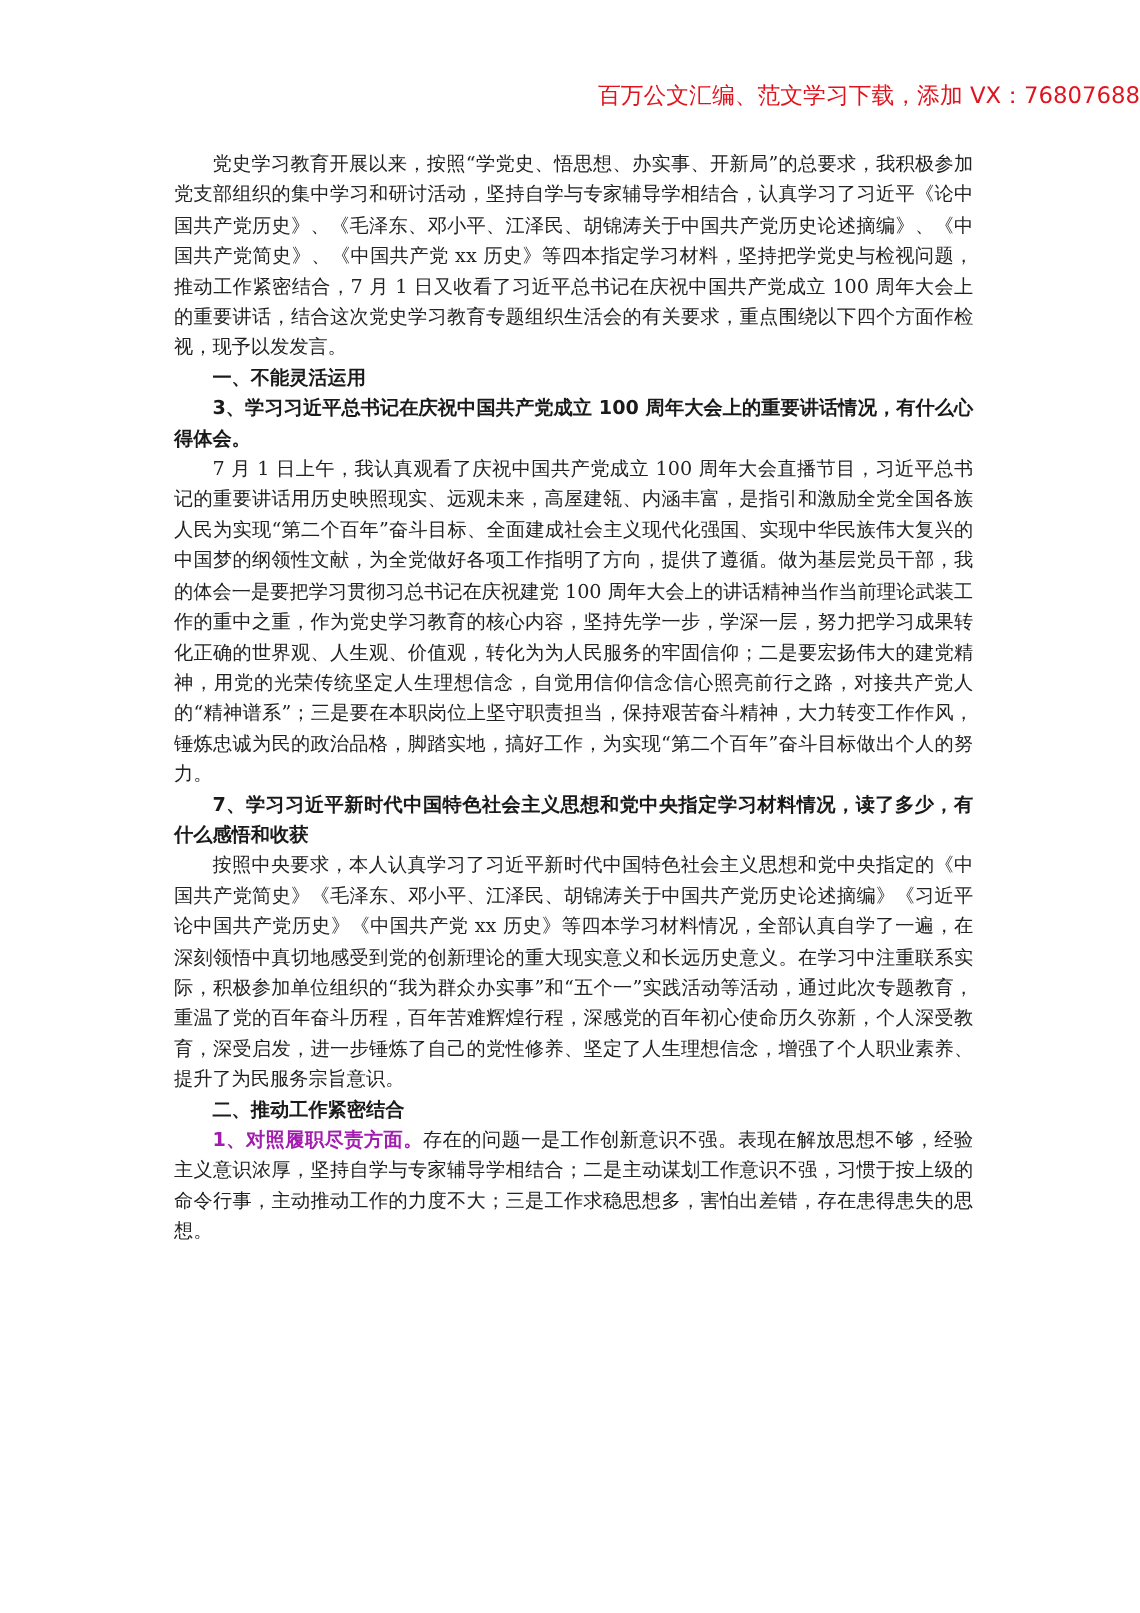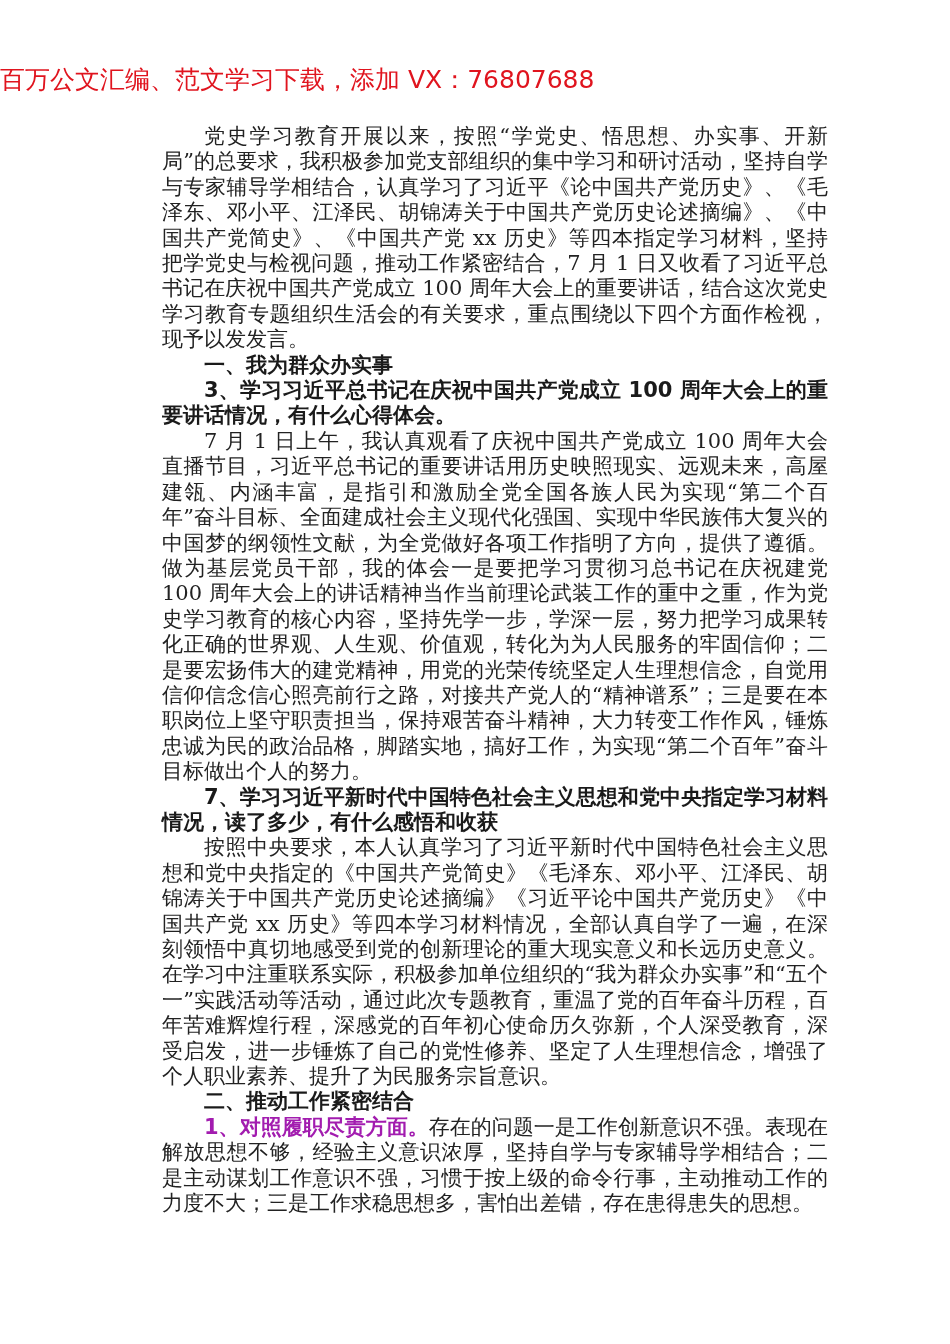--- a/index.html
+++ b/index.html
@@ -1,40 +1,40 @@
 <!DOCTYPE html>
 <html><head>
 <meta charset="utf-8">
 <style>
   html, body { margin: 0; padding: 0; background: #ffffff; }
   body { width: 950px; height: 1344px; position: relative; overflow: hidden; }
   .page { position: absolute; left: 0; top: 0; width: 950px; height: 1344px; background: #fff; }
   .banner {
-    position: absolute; left: 0; top: 66px; width: 950px; text-align: left;
-    color: #e0141e; font-family: "DejaVu Sans", sans-serif; font-size: 25px; line-height: 28px;
+    position: absolute; left: 0; top: 66px; width: 950px; text-align: right;
+    color: #e0141e; font-family: "DejaVu Sans", sans-serif; font-size: 19px; line-height: 28px;
   }
   .content {
     position: absolute; left: 145px; top: 124px; width: 666px;
-    font-family: "DejaVu Serif", serif; font-size: 21px; line-height: 25.4px;
-    color: #222; text-align: justify; margin-left: 17px;
+    font-family: "DejaVu Serif", serif; font-size: 16px; line-height: 25.4px;
+    color: #222; text-align: justify;
   }
   .content p { margin: 0; text-indent: 2em; }
   .content .bold { font-family: "DejaVu Sans", sans-serif; font-weight: bold; color: #1a1a1a; }
   .content .lead { font-family: "DejaVu Sans", sans-serif; font-weight: bold; color: #a21caf; }
 </style>
 </head>
 <body>
 
 <div class="page">
   <div class="banner">百万公文汇编、范文学习下载，添加 VX：76807688</div>
 
   <div class="content">
     <p>党史学习教育开展以来，按照“学党史、悟思想、办实事、开新局”的总要求，我积极参加党支部组织的集中学习和研讨活动，坚持自学与专家辅导学相结合，认真学习了习近平《论中国共产党历史》、《毛泽东、邓小平、江泽民、胡锦涛关于中国共产党历史论述摘编》、《中国共产党简史》、《中国共产党 xx 历史》等四本指定学习材料，坚持把学党史与检视问题，推动工作紧密结合，7 月 1 日又收看了习近平总书记在庆祝中国共产党成立 100 周年大会上的重要讲话，结合这次党史学习教育专题组织生活会的有关要求，重点围绕以下四个方面作检视，现予以发发言。</p>
 
-    <p class="bold">一、我为群众办实事</p>
+    <p class="bold">一、不能灵活运用</p>
     <p class="bold">3、学习习近平总书记在庆祝中国共产党成立 100 周年大会上的重要讲话情况，有什么心得体会。</p>
     <p>7 月 1 日上午，我认真观看了庆祝中国共产党成立 100 周年大会直播节目，习近平总书记的重要讲话用历史映照现实、远观未来，高屋建瓴、内涵丰富，是指引和激励全党全国各族人民为实现“第二个百年”奋斗目标、全面建成社会主义现代化强国、实现中华民族伟大复兴的中国梦的纲领性文献，为全党做好各项工作指明了方向，提供了遵循。做为基层党员干部，我的体会一是要把学习贯彻习总书记在庆祝建党 100 周年大会上的讲话精神当作当前理论武装工作的重中之重，作为党史学习教育的核心内容，坚持先学一步，学深一层，努力把学习成果转化正确的世界观、人生观、价值观，转化为为人民服务的牢固信仰；二是要宏扬伟大的建党精神，用党的光荣传统坚定人生理想信念，自觉用信仰信念信心照亮前行之路，对接共产党人的“精神谱系”；三是要在本职岗位上坚守职责担当，保持艰苦奋斗精神，大力转变工作作风，锤炼忠诚为民的政治品格，脚踏实地，搞好工作，为实现“第二个百年”奋斗目标做出个人的努力。</p>
     <p class="bold">7、学习习近平新时代中国特色社会主义思想和党中央指定学习材料情况，读了多少，有什么感悟和收获</p>
     <p>按照中央要求，本人认真学习了习近平新时代中国特色社会主义思想和党中央指定的《中国共产党简史》《毛泽东、邓小平、江泽民、胡锦涛关于中国共产党历史论述摘编》《习近平论中国共产党历史》《中国共产党 xx 历史》等四本学习材料情况，全部认真自学了一遍，在深刻领悟中真切地感受到党的创新理论的重大现实意义和长远历史意义。在学习中注重联系实际，积极参加单位组织的“我为群众办实事”和“五个一”实践活动等活动，通过此次专题教育，重温了党的百年奋斗历程，百年苦难辉煌行程，深感党的百年初心使命历久弥新，个人深受教育，深受启发，进一步锤炼了自己的党性修养、坚定了人生理想信念，增强了个人职业素养、提升了为民服务宗旨意识。</p>
 
     <p class="bold">二、推动工作紧密结合</p>
     <p><span class="lead">1、对照履职尽责方面。</span><span>存在的问题一是工作创新意识不强。表现在解放思想不够，经验主义意识浓厚，坚持自学与专家辅导学相结合；二是主动谋划工作意识不强，习惯于按上级的命令行事，主动推动工作的力度不大；三是工作求稳思想多，害怕出差错，存在患得患失的思想。</span></p>
   </div>
 </div>
 

